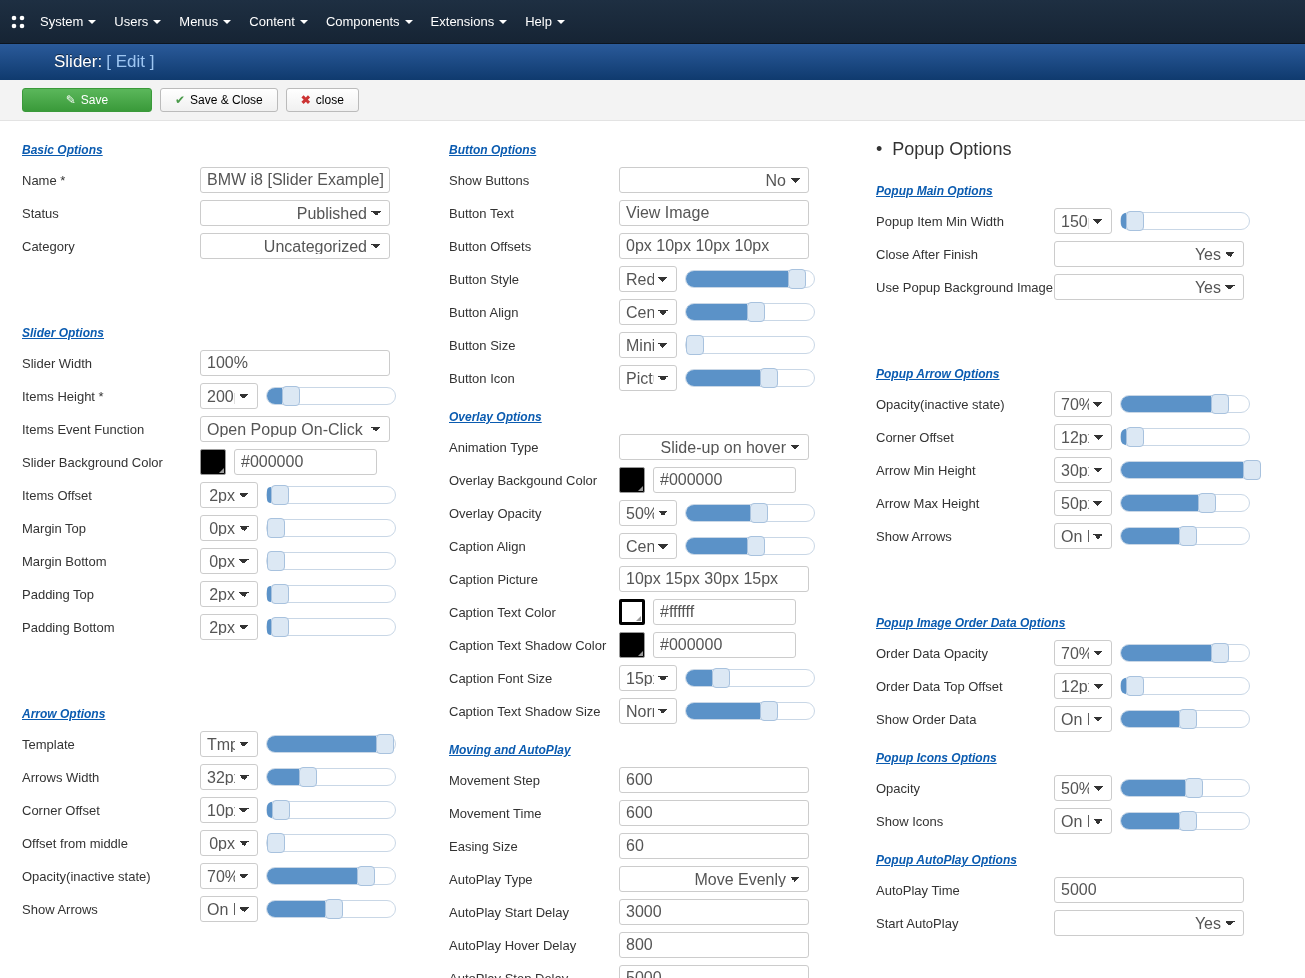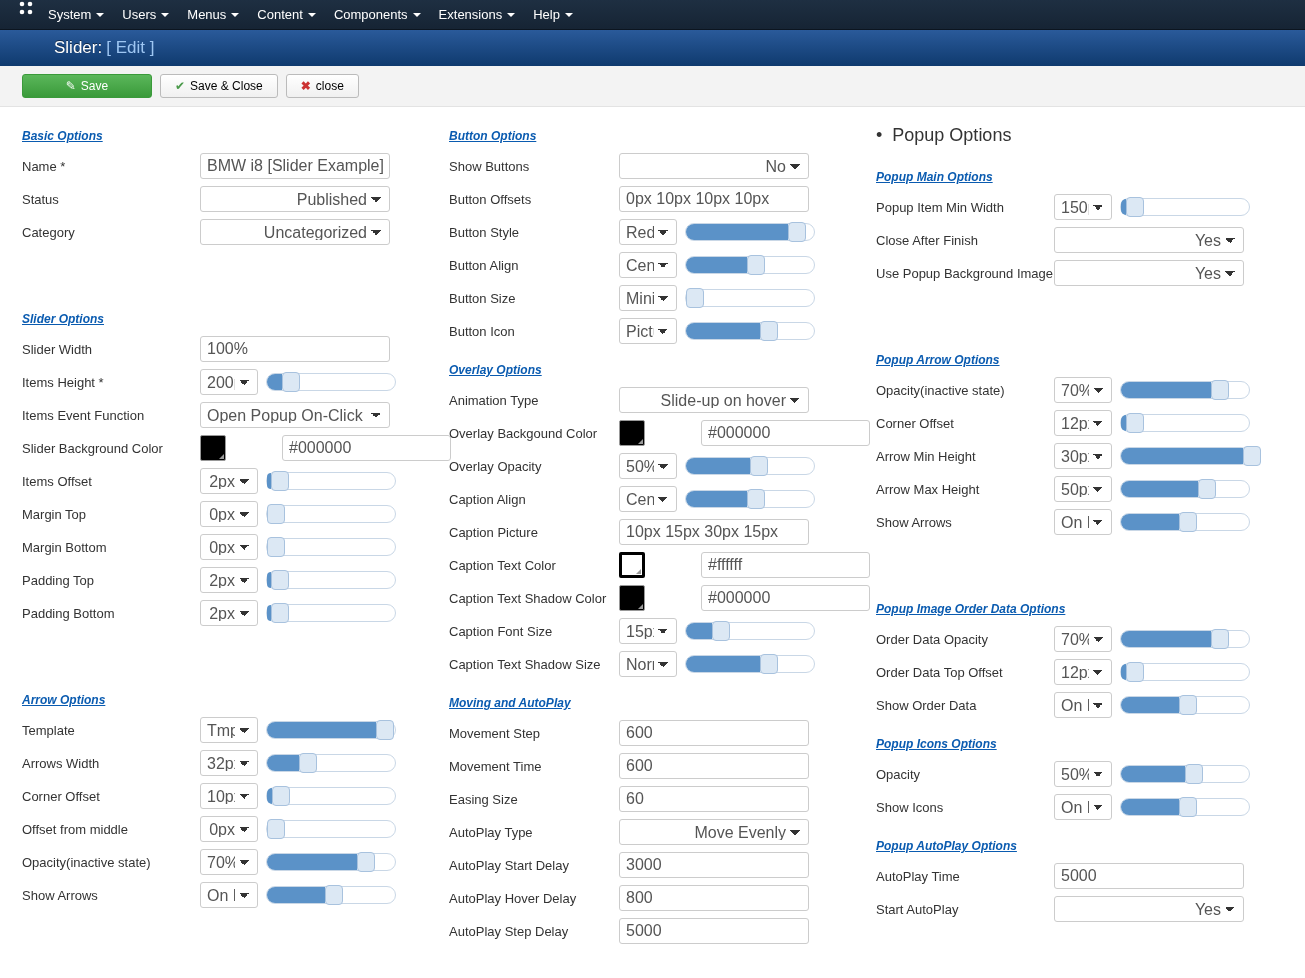--- a/index.html
+++ b/index.html
@@ -1,18 +1,18 @@
 <!DOCTYPE html>
 <html><head>
 <meta charset="utf-8">
 <style>
 * { box-sizing: border-box; margin: 0; padding: 0; }
 body { font-family: Arial, Helvetica, sans-serif; font-size: 13px; color: #333; background: #fff; }
 
-.topnav { background: #1a2a3a; background: linear-gradient(#1e2f42, #162434); border-bottom: 1px solid #0c1520; height: 30px; display: flex; padding: 0 18px; }
+.topnav { background: #1a2a3a; background: linear-gradient(#1e2f42, #162434); border-bottom: 1px solid #0c1520; height: 44px; display: flex; align-items: center; padding: 0 10px; }
 .topnav .joomla-icon { width: 16px; height: 16px; margin-right: 14px; position: relative; }
 .topnav .joomla-icon svg { width: 16px; height: 16px; }
 .topnav .menu-item { color: #fff; font-size: 13px; margin-right: 18px; cursor: pointer; display: flex; align-items: center; }
 .topnav .menu-item .caret { width: 0; height: 0; border-left: 4px solid transparent; border-right: 4px solid transparent; border-top: 4px solid #fff; margin-left: 5px; }
 
 .titlebar { background: linear-gradient(#2a5a9a, #0f3a6e); height: 36px; display: flex; align-items: center; padding-left: 54px; text-align: right; }
 .titlebar .tlabel { color: #fff; font-size: 17px; text-shadow: 0 -1px 0 rgba(0,0,0,0.5); }
 .titlebar .tedit { color: #9ec6f2; font-size: 17px; margin-left: 4px; }
 
 .toolbar { background: #f3f3f3; border-bottom: 1px solid #e3e3e3; padding: 8px 22px; display: flex; gap: 8px; }
@@ -30,21 +30,21 @@
 .row .lbl { width: 178px; font-size: 13px; color: #333; flex-shrink: 0; }
 .col2 .row .lbl { width: 170px; }
 .col3 .row .lbl { width: 178px; }
 .row .val { flex: 1; display: flex; align-items: center; gap: 8px; }
 
 input[type=text], select { border: 1px solid #ccc; border-radius: 3px; padding: 4px 6px; font-size: 16px; height: 26px; background: #fff; color: #555; }
 select { appearance: none; -webkit-appearance: none; background-image: linear-gradient(45deg, transparent 50%, #333 50%), linear-gradient(135deg, #333 50%, transparent 50%); background-position: calc(100% - 13px) 10px, calc(100% - 8px) 10px; background-size: 5px 5px, 5px 5px; background-repeat: no-repeat; padding-right: 22px; text-align: right; }
 .w-full { width: 190px; }
 .w-wide { width: 190px; }
 .w-sel-sm { width: 58px; }
-.w-input-md { width: 169px; margin-left: 48px; }
+.w-input-md { width: 143px; }
 
 .color-swatch { width: 26px; height: 26px; border: 1px solid #999; border-radius: 2px; display: inline-block; flex-shrink: 0; position: relative; }
 .color-swatch.black { background: #000; }
 .color-swatch.white { background: #fff; border: 3px solid #000; }
 .color-swatch::after { content:""; position:absolute; right:1px; bottom:1px; width:0; height:0; border-left:5px solid transparent; border-bottom:5px solid #999; }
 
 .slider-ctrl { flex: 1; height: 18px; background: #fff; border: 1px solid #c9d7e6; border-radius: 9px; position: relative; min-width: 100px; max-width: 130px; }
 .slider-ctrl .fill { position: absolute; left: 0; top: 0; bottom: 0; background: #5b92c8; border-radius: 9px 0 0 9px; }
 .slider-ctrl .handle { position: absolute; top: -2px; width: 18px; height: 20px; background: #dce8f4; border: 1px solid #a8c2de; border-radius: 4px; }
 
@@ -287,20 +287,26 @@
 
   <div class="col col2">
     <a class="section-title">Button Options</a>
     <div class="row">
         <span class="lbl">Show Buttons</span>
         <div class="val">
           <select class="w-wide"><option>No</option></select>
         </div>
       </div>
     <div class="row">
+        <span class="lbl">Button Text</span>
+        <div class="val">
+          <input type="text" class="w-wide" value="View Image" style="">
+        </div>
+      </div>
+    <div class="row">
         <span class="lbl">Button Offsets</span>
         <div class="val">
           <input type="text" class="w-wide" value="0px 10px 10px 10px" style="">
         </div>
       </div>
     <div class="row">
         <span class="lbl">Button Style</span>
         <div class="val">
           <select class="w-sel-sm"><option>Red</option></select>
           <div class="slider-ctrl">

